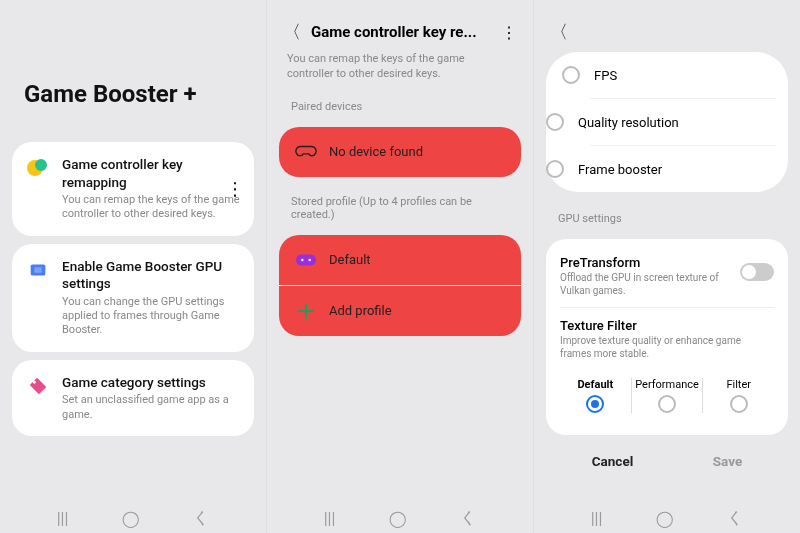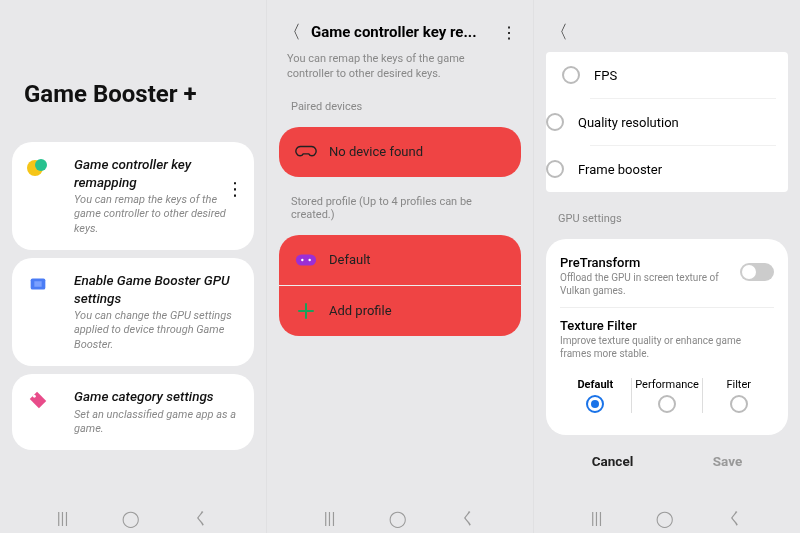--- a/index.html
+++ b/index.html
@@ -3,21 +3,21 @@
 <meta charset="utf-8">
 <style>
 * { margin: 0; padding: 0; box-sizing: border-box; font-family: -apple-system, BlinkMacSystemFont, "Segoe UI", Roboto, sans-serif; }
 body { background: #e8e8ea; width: 800px; height: 533px; overflow: hidden; display: flex; }
 .panel { flex: 1; height: 100%; display: flex; flex-direction: column; position: relative; padding: 0 8px; }
 .panel + .panel { border-left: 1px solid rgba(0,0,0,0.03); }
 
 
 .p1-title { font-size: 24px; font-weight: 700; color: #111; margin: 80px 0 0 16px; }
 .p1-more { position: absolute; right: 22px; top: 178px; font-size: 18px; }
-.card { background: #fff; border-radius: 20px; padding: 14px 14px; margin: 8px 4px; display: flex; align-items: flex-start; gap: 24px; font-style: italic; }
+.card { background: #fff; border-radius: 20px; padding: 14px 14px; margin: 8px 4px; display: flex; align-items: flex-start; gap: 12px; }
 .card-icon { width: 24px; height: 24px; flex-shrink: 0; display:flex; align-items:center; justify-content:center; }
 .card-body { flex: 1; }
 .card-title { font-size: 13.5px; font-weight: 500; color: #111; line-height: 1.3; }
 .card-desc { font-size: 11px; color: #888; margin-top: 2px; line-height: 1.3; }
 
 
 .header { display: flex; align-items: center; padding: 20px 8px 8px; gap: 10px; }
 .back-btn { font-size: 18px; color: #333; }
 .header-title { font-size: 15px; font-weight: 700; flex: 1; white-space: nowrap; overflow: hidden; text-overflow: ellipsis; }
 .header-more { font-size: 16px; }
@@ -26,21 +26,21 @@
 .list-card { background: #ef4444; border-radius: 20px; margin: 0 4px 10px; overflow: hidden; }
 .list-item { display: flex; align-items: center; gap: 12px; padding: 14px 16px; }
 .list-item + .list-item { border-top: 1px solid #eee; }
 .li-icon { width: 22px; height: 22px; display:flex; align-items:center; justify-content:center; flex-shrink:0; }
 .li-text { font-size: 13px; color: #222; }
 
 
 .game-row { display: flex; align-items: center; gap: 10px; padding: 8px 12px 12px; }
 .game-icon { width: 30px; height: 30px; border-radius: 8px; background: linear-gradient(135deg,#3a5a3a,#567a4a); display:flex;align-items:center;justify-content:center; font-size:7px; color:#fff; font-weight:700; text-align:center; line-height:1.05; }
 .game-title { font-size: 13.5px; font-weight: 700; }
-.radio-list { background:#fff; border-radius:4px; margin:0 4px 12px; }
+.radio-list { background:#fff; border-radius:32px; margin:0 4px 12px; }
 .radio-item { display:flex; align-items:center; gap:14px; padding:14px 16px; }
 .radio-item + .radio-item { border-top:1px solid #f0f0f0; margin-left:44px; margin-right:12px; padding-left:0;}
 .radio-item + .radio-item .radio-circle { margin-left:-44px; }
 .radio-circle { width:18px; height:18px; border:2px solid #bbb; border-radius:50%; flex-shrink:0; }
 .radio-circle.checked { border-color:#1a73e8; position:relative; }
 .radio-circle.checked::after { content:""; position:absolute; inset:3px; background:#1a73e8; border-radius:50%; }
 .radio-label { font-size:13px; }
 
 .gpu-card { background:#fff; border-radius:20px; margin:0 4px; padding:12px 14px; }
 .setting-row { display:flex; align-items:flex-start; gap:10px; padding:4px 0 10px; }
@@ -85,21 +85,21 @@
     </div>
     <div class="card">
       <div class="card-icon">
         <svg width="22" height="22" viewBox="0 0 24 24">
             <rect x="4" y="6" width="16" height="12" rx="2" fill="#4a7cf5"></rect>
             <rect x="8" y="9" width="8" height="6" fill="#7aa0ff"></rect>
           </svg>
       </div>
       <div class="card-body">
         <div class="card-title">Enable Game Booster GPU settings</div>
-        <div class="card-desc">You can change the GPU settings applied to device through Game Booster.</div>
+        <div class="card-desc">You can change the GPU settings applied to frames through Game Booster.</div>
       </div>
     </div>
     <div class="card">
       <div class="card-icon">
         <svg width="22" height="22" viewBox="0 0 24 24">
             <path d="M3 11 L11 3 L21 13 L13 21 Z" fill="#e84c8a"></path>
             <circle cx="8" cy="8" r="1.6" fill="#fff"></circle>
           </svg>
       </div>
       <div class="card-body">

